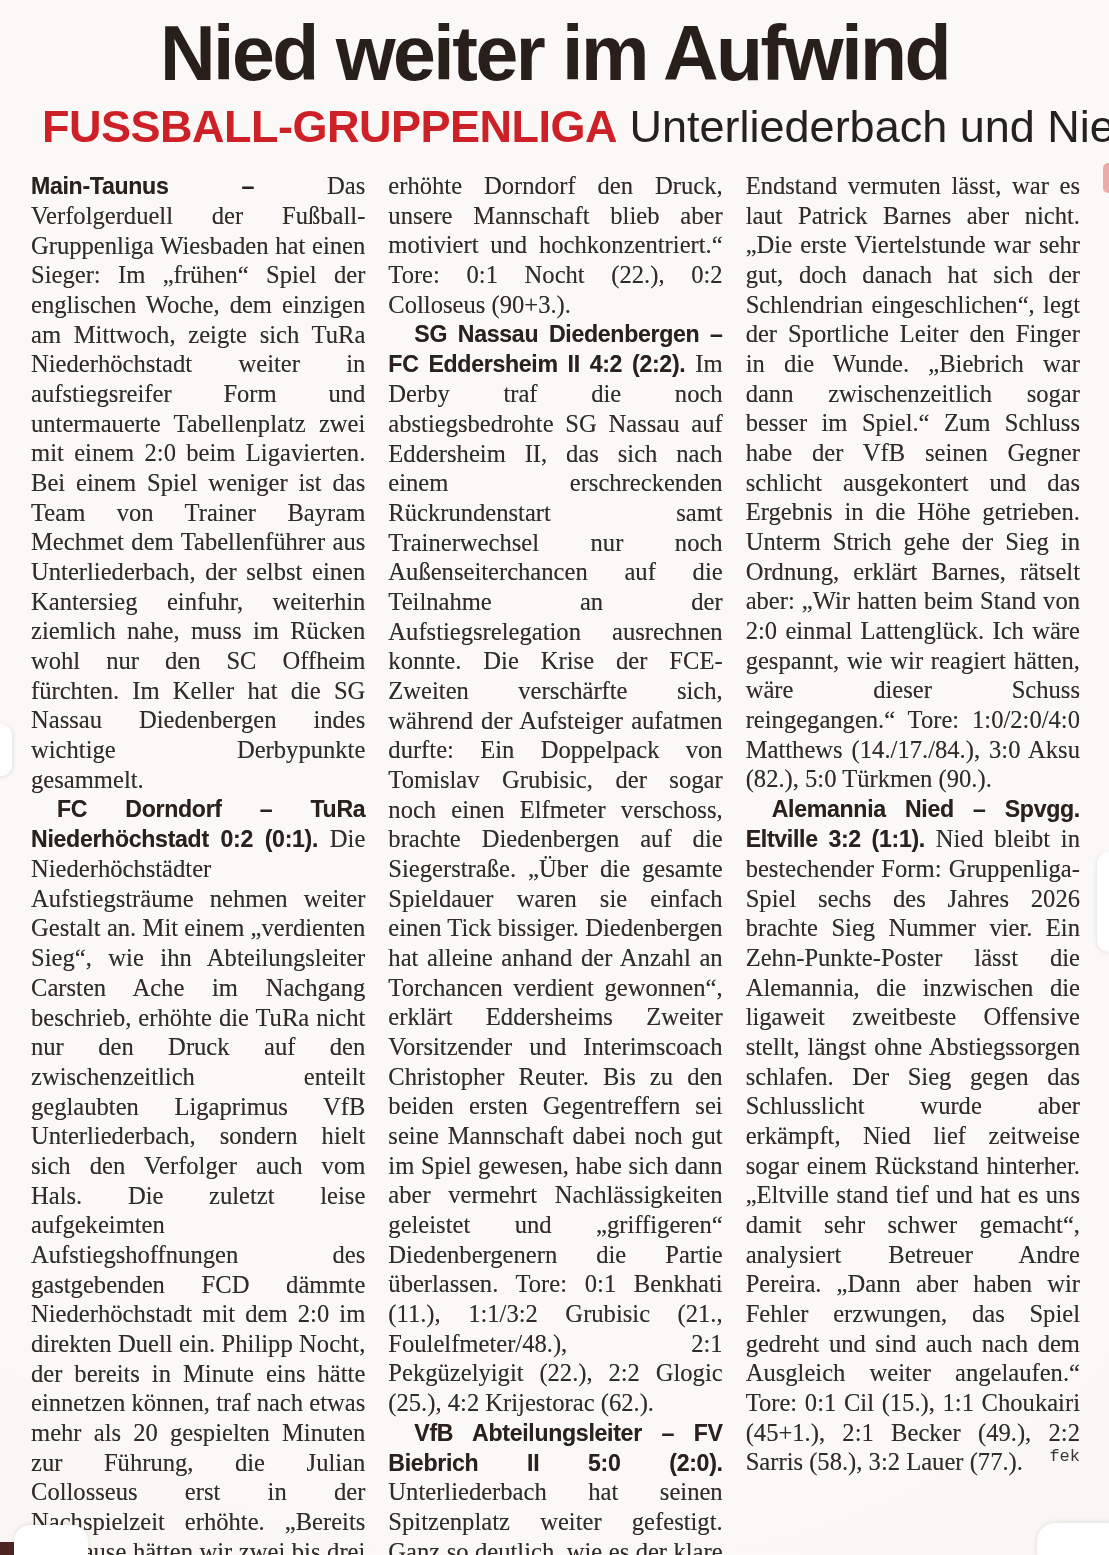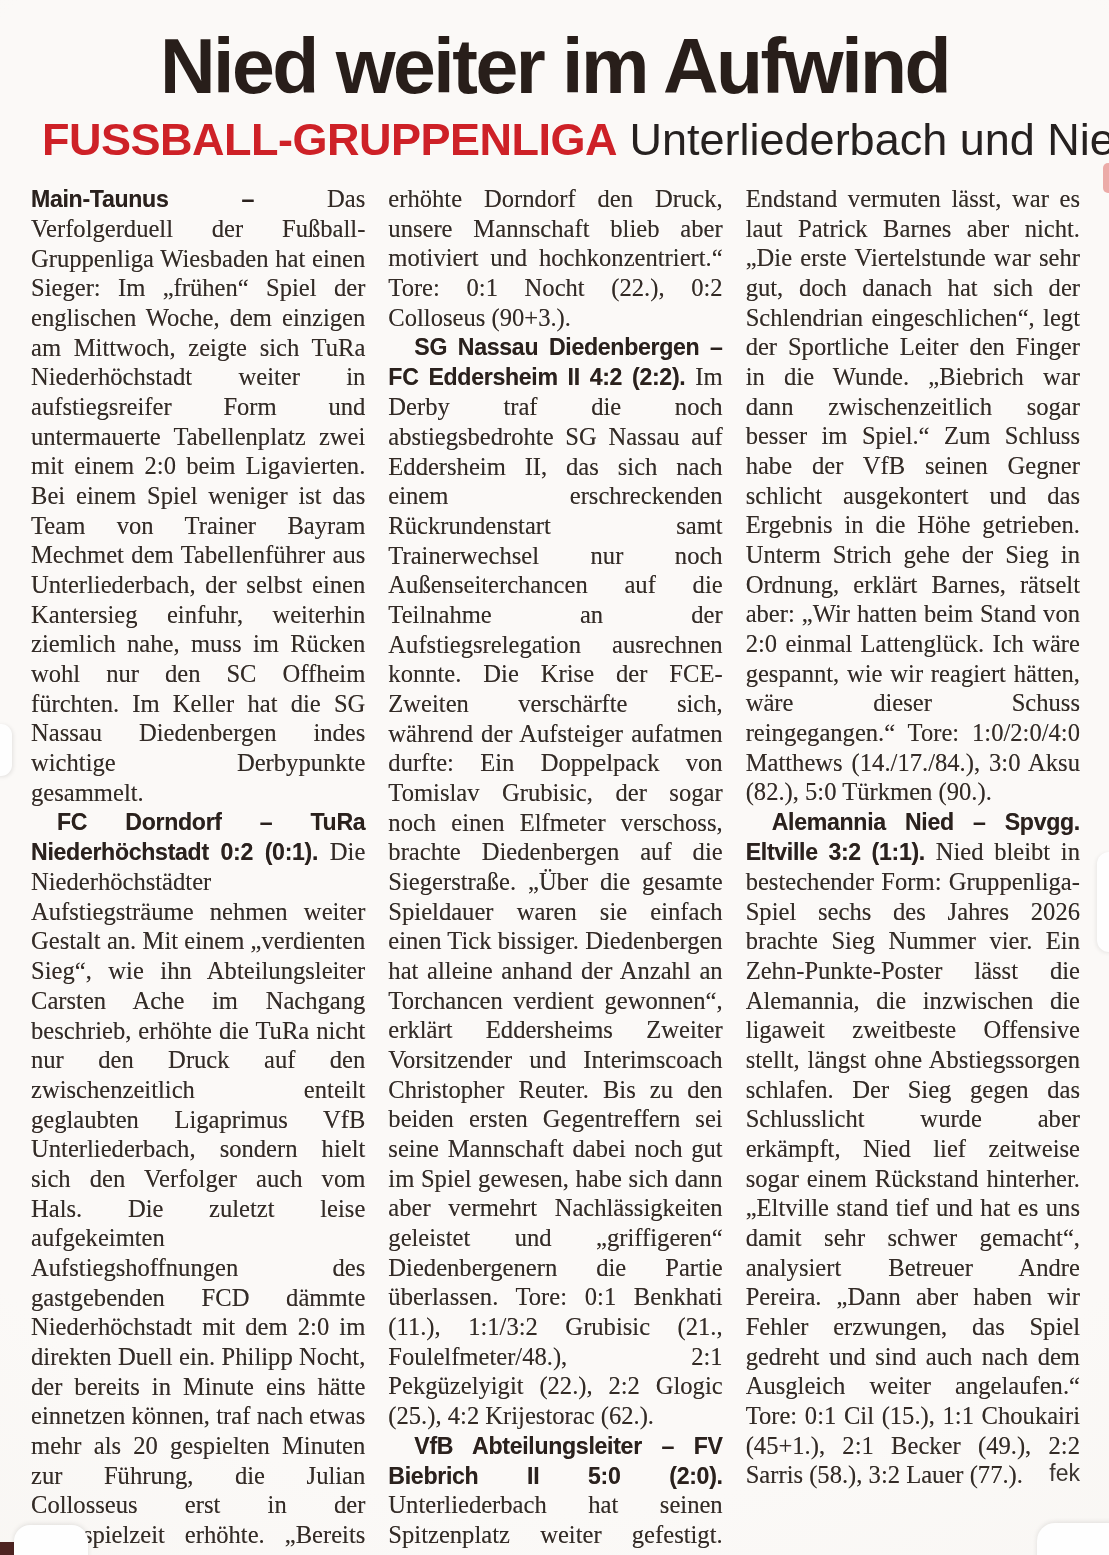--- a/index.html
+++ b/index.html
@@ -7,21 +7,21 @@
     width:1109px; height:1555px;
     position:relative; overflow:hidden;
     background:#f5f3ef;
     font-kerning:normal;
   }
   .page {
     position:absolute; inset:0;
     background:radial-gradient(135% 100% at 50% 42%, #fbf9f7 55%, #f4f1ed 100%);
   }
   
-  .masthead { padding-top:19px; }
+  .masthead { padding-top:6px; }
   .headline {
     margin:4px 0 0;
     text-align:center;
     font-family:"Liberation Sans", sans-serif;
     font-weight:700;
     font-size:77px;
     letter-spacing:-2.5px;
     line-height:1.12;
     color:#281e1a;
   }
@@ -54,22 +54,22 @@
   .col p.indent { text-indent:26px; }
   .lead {
     font-family:"Liberation Sans", sans-serif;
     font-weight:700;
     font-size:0.94em;
     letter-spacing:-0.3px;
     color:#2a211d;
   }
   .sig {
     float:right;
-    font-family:Liberation Sans, sans-serif;
-    font-size:23px;
+    font-family:Liberation Mono, monospace;
+    font-size:17px;
     color:#3c3531;
     text-shadow:none;
   }
   
   .peek { position:absolute; background:#fefefe; }
   .peek-tab-left     { left:-10px; top:724px;  width:22px;  height:52px;  border-radius:12px; box-shadow:1px 1px 4px rgba(0,0,0,0.10); }
   .peek-card-right   { right:-12px; top:852px; width:24px;  height:100px; border-radius:12px; box-shadow:-1px 1px 4px rgba(0,0,0,0.08); }
   .peek-card-bl      { left:14px; bottom:-16px; width:74px; height:46px;  border-radius:16px 16px 0 0; box-shadow:0 -1px 5px rgba(0,0,0,0.10); }
   .peek-card-br      { right:-18px; bottom:-14px; width:90px; height:46px; border-radius:18px 18px 0 0; box-shadow:0 -1px 5px rgba(0,0,0,0.10); }
   .red-corner-mark   { position:absolute; left:0; bottom:0; width:24px; height:13px; background:#4e2422; }

